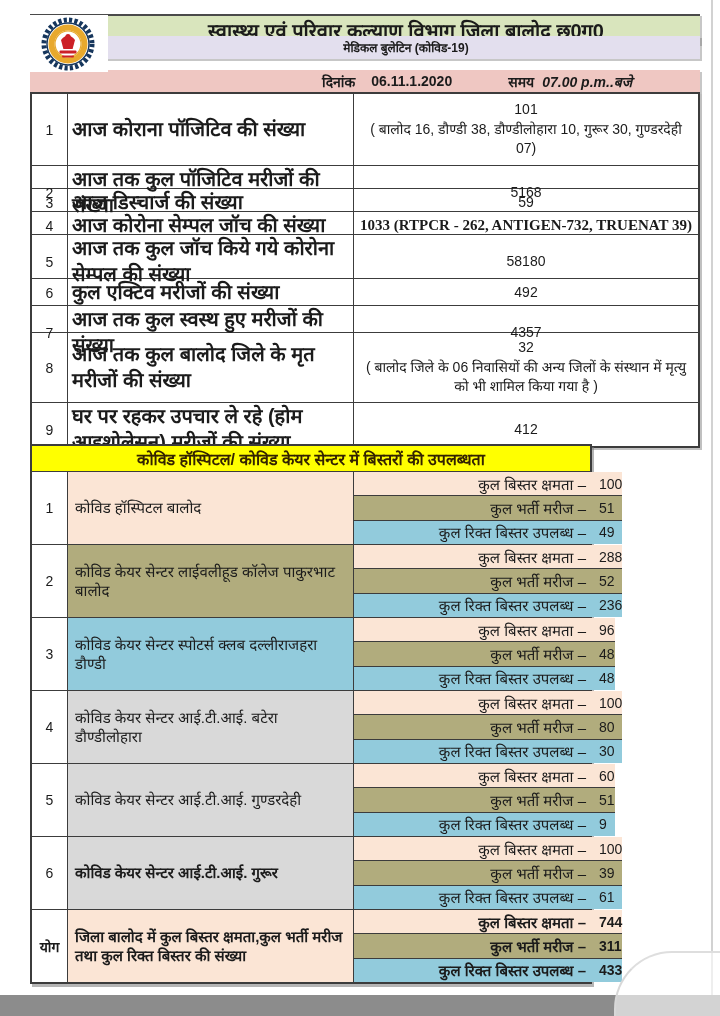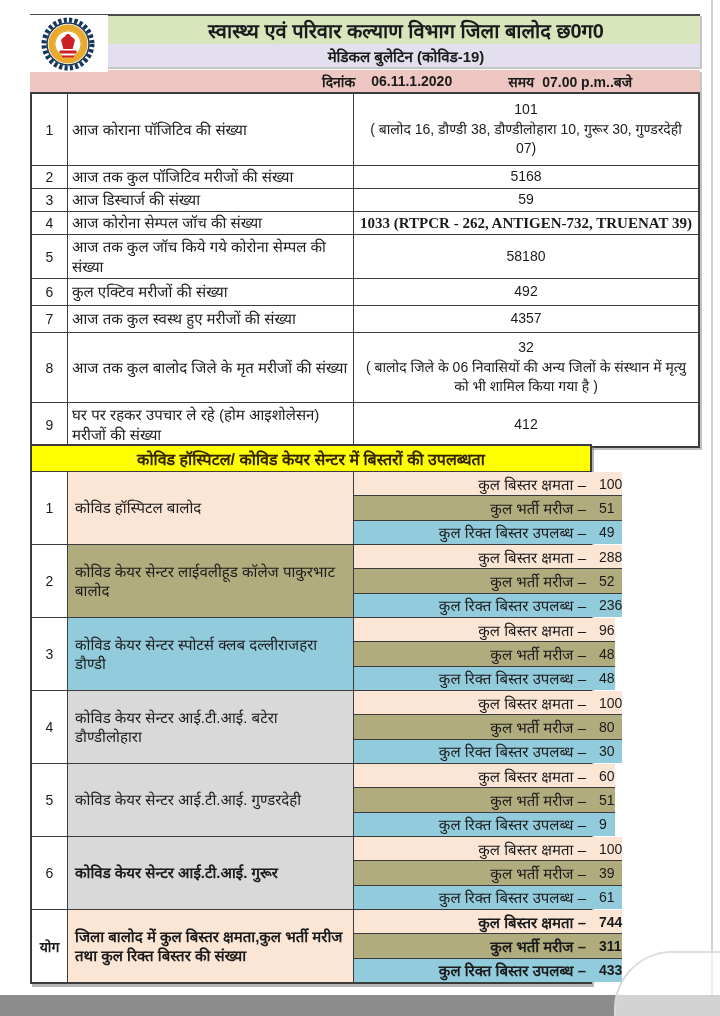--- a/index.html
+++ b/index.html
@@ -8,42 +8,42 @@
     position: relative; width: 720px; height: 1016px; overflow: hidden;
     background: #ffffff; color: #1b1b1b;
     font-family: "Liberation Sans", "DejaVu Sans", sans-serif;
   }
   
   .hdr { position: absolute; left: 30px; width: 670px; display: flex;
          align-items: center; justify-content: center;
          box-shadow: 2px 2px 0 rgba(130,130,130,.45); }
   .hdr-green { top: 14px; height: 30px; border-top: 2px solid #4a4a4a;
                font-size: 20px; font-weight: bold; padding-left: 82px; }
-  .hdr-lav   { top: 44px; height: 23px; font-size: 15px; font-weight: bold; padding-left: 82px; }
+  .hdr-lav   { top: 36px; height: 23px; font-size: 12px; font-weight: bold; padding-left: 82px; }
   .hdr-pink  { top: 70px; height: 22px; font-size: 14px; font-weight: bold;
                justify-content: flex-start; }
   .hdr-pink .dl { margin-left: 292px; }
   .hdr-pink .dv { margin-left: 16px; }
   .hdr-pink .tl { margin-left: 56px; }
-  .hdr-pink .tv { margin-left: 8px; }
+  .hdr-pink .tv { margin-left: 8px; font-style: italic; }
   
   .logo-box { position: absolute; left: 28px; top: 15px; width: 80px; height: 57px;
               background: #fff; z-index: 6; display: flex; align-items: center; justify-content: center; }
   
   .doc-table { position: absolute; left: 30px; top: 92px; width: 670px;
                border: 2px solid #3c3c3c; background: #fff;
                box-shadow: 2px 2px 0 rgba(130,130,130,.5); }
   .srow { display: grid; grid-template-columns: 36px 286px 1fr;
           border-bottom: 1.6px solid #3c3c3c; }
   .srow:last-child { border-bottom: none; }
   .h72{height:72px} .h23{height:23px} .h44{height:44px} .h27{height:27px} .h70{height:70px} .h43{height:43px}
   .sn  { border-right: 1.5px solid #3c3c3c; display: flex; align-items: center;
          justify-content: center; font-size: 14px; }
   .lbl { border-right: 1.5px solid #3c3c3c; display: flex; align-items: center;
-         padding: 1px 4px; font-size: 15px; line-height: 1.28; }
+         padding: 1px 4px; font-size: 20px; line-height: 1.28; font-weight: bold; }
   .val { display: flex; flex-direction: column; align-items: center; justify-content: center;
          font-size: 14px; text-align: center; line-height: 1.4; padding: 0 6px; }
   .serif-bold { font-weight: bold; font-family: "Liberation Serif", "DejaVu Serif", serif; font-size: 15px; }
   
   .bed-table { position: absolute; left: 30px; top: 444px; width: 562px;
                border: 2px solid #3c3c3c; background: #fff;
                box-shadow: 2px 3px 0 rgba(120,120,120,.55); }
   .yellow-row { height: 26px; display: flex; align-items: center; justify-content: center;
                 font-size: 16px; font-weight: bold; color: #332200;
                 border-bottom: 1.6px solid #3c3c3c; }

